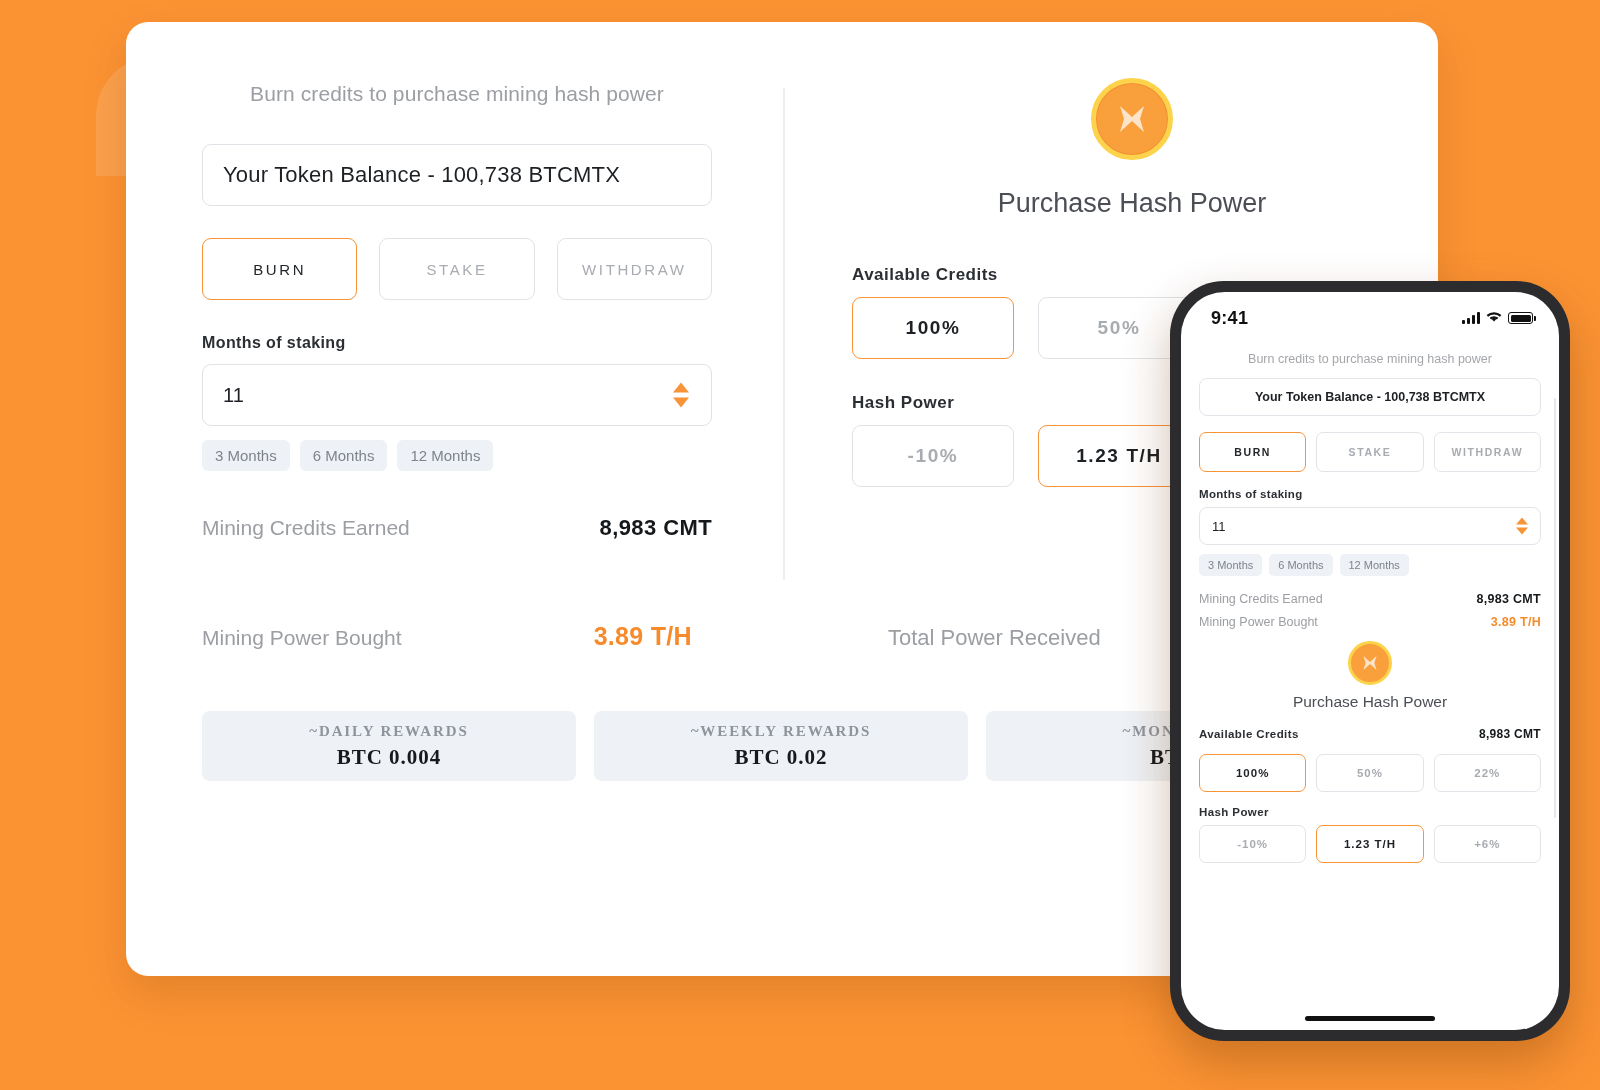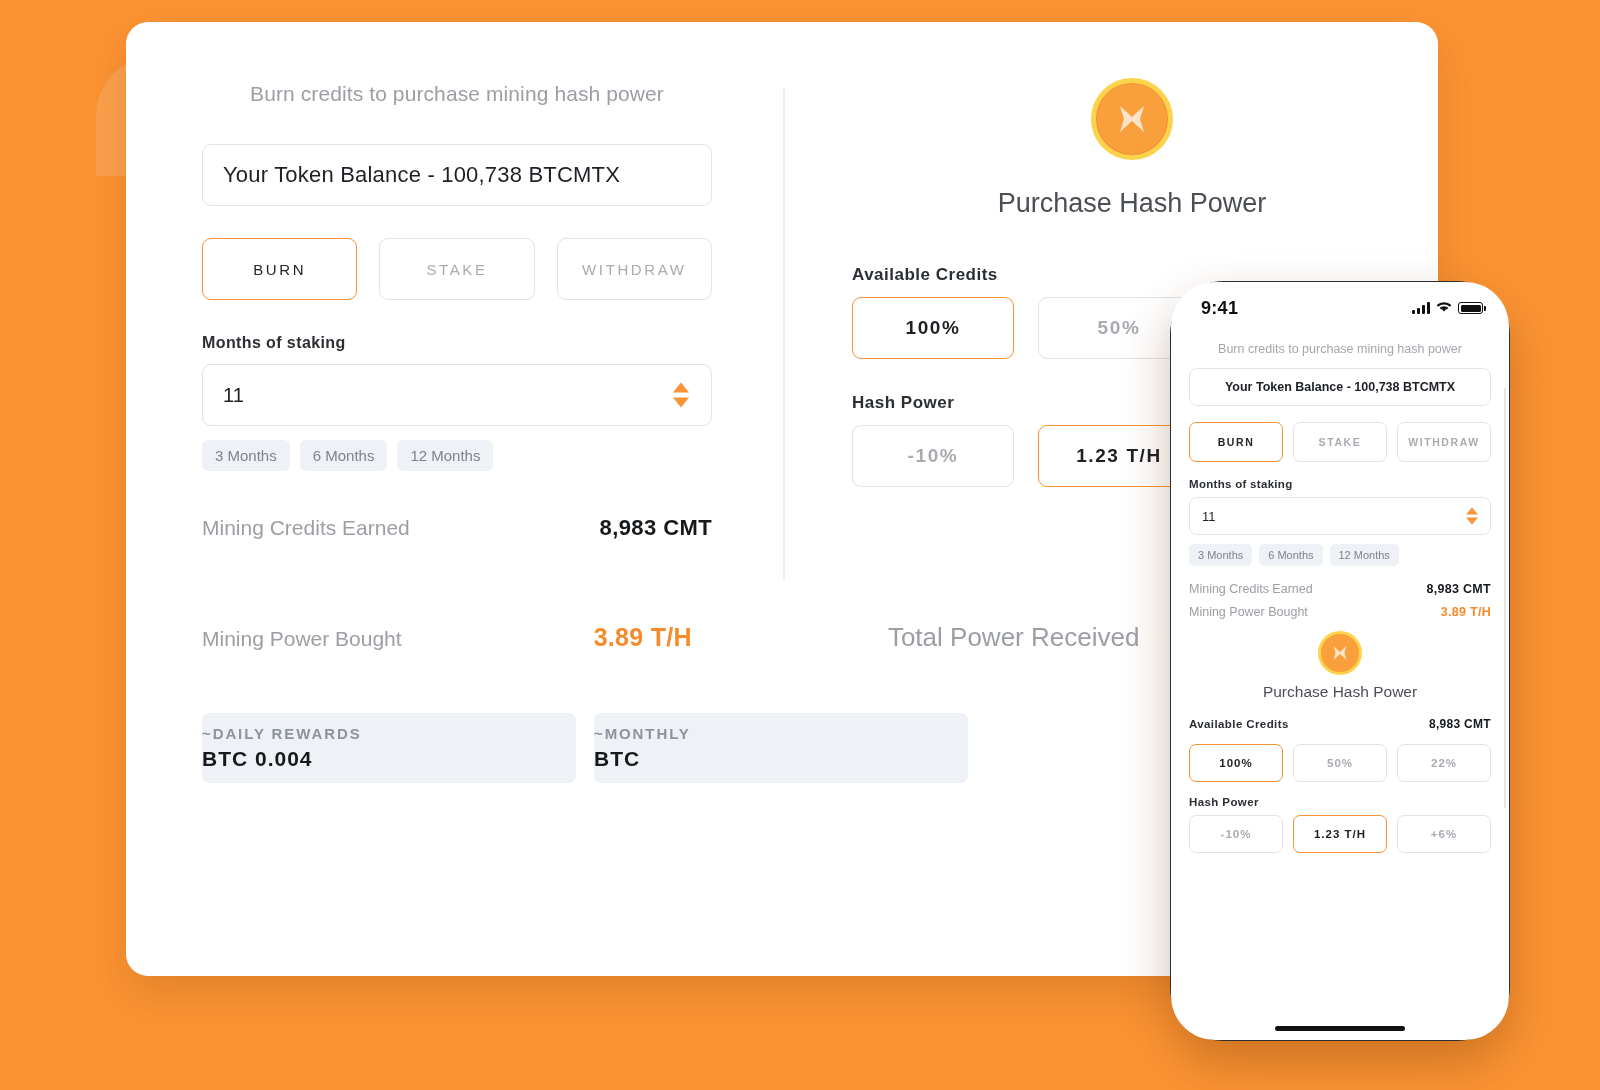--- a/index.html
+++ b/index.html
@@ -99,43 +99,43 @@
     display: flex; align-items: center; justify-content: center;
     font-size: 19px; color: #a8abb0; letter-spacing: 1.6px; font-weight: 600;
   }
   .opt.active { border-color: #f89338; color: #1d2024; }
 
   
   .bottom-band { position: absolute; left: 76px; top: 600px; width: 1160px; }
   .band-row { display: flex; align-items: baseline; margin-bottom: 60px; }
   .band-label { font-size: 21px; color: #9b9ea3; }
   .band-val-accent { font-size: 25px; font-weight: 700; color: #f78b2b; letter-spacing: .3px; margin-left: 192px; }
-  .band-label2 { font-size: 26px; color: #9b9ea3; margin-left: 196px; }
+  .band-label2 { font-size: 22px; color: #9b9ea3; margin-left: 196px; }
 
   .rewards { display: flex; gap: 18px; }
   .reward-card {
     width: 374px; height: 70px; background: #eef1f5; border-radius: 8px;
-    display: flex; flex-direction: column; justify-content: center;
+    display: flex; flex-direction: column; align-items: center; justify-content: center; font-family: Liberation Serif, serif;
   }
   .reward-head { font-size: 15px; letter-spacing: 1.9px; color: #8e949c; font-weight: 600; }
   .reward-val { font-size: 21px; letter-spacing: 1px; color: #17191c; font-weight: 700; margin-top: 5px; }
 
   .buy-btn {
     position: absolute; left: 468px; top: 835px;
     width: 374px; height: 72px; background: #f9913a; border: none;
     border-radius: 8px; color: #fff; font-size: 21px;
     font-family: "Liberation Sans", sans-serif;
     display: flex; align-items: center; justify-content: center; cursor: pointer;
   }
 
   
   .phone {
     position: absolute; left: 1170px; top: 281px;
-    width: 340px; height: 760px;
-    background: #2c2c2e; border-radius: 54px; padding: 1px;
+    width: 400px; height: 760px;
+    background: #2c2c2e; border-radius: 54px; padding: 11px;
     box-shadow: 0 22px 48px rgba(110,50,0,.32);
     z-index: 5;
   }
   .phone-screen {
     width: 100%; height: 100%; background: #fff; border-radius: 44px;
     overflow: hidden; position: relative;
   }
   .status-bar {
     height: 46px; display: flex; align-items: center;
     justify-content: space-between; padding: 6px 26px 0 30px;
@@ -277,20 +277,24 @@
     <div class="band-row">
       <span class="band-label">Mining Power Bought</span>
       <span class="band-val-accent">3.89 T/H</span>
       <span class="band-label2">Total Power Received</span>
     </div>
 
     <div class="rewards">
       <div class="reward-card">
         <span class="reward-head">~DAILY REWARDS</span>
         <span class="reward-val">BTC 0.004</span>
+      </div>
+      <div class="reward-card">
+        <span class="reward-head">~WEEKLY REWARDS</span>
+        <span class="reward-val">BTC 0.02</span>
       </div>
       <div class="reward-card">
         <span class="reward-head">~MONTHLY</span>
         <span class="reward-val">BTC</span>
       </div>
     </div>
   </div>
 
 </div>
 

